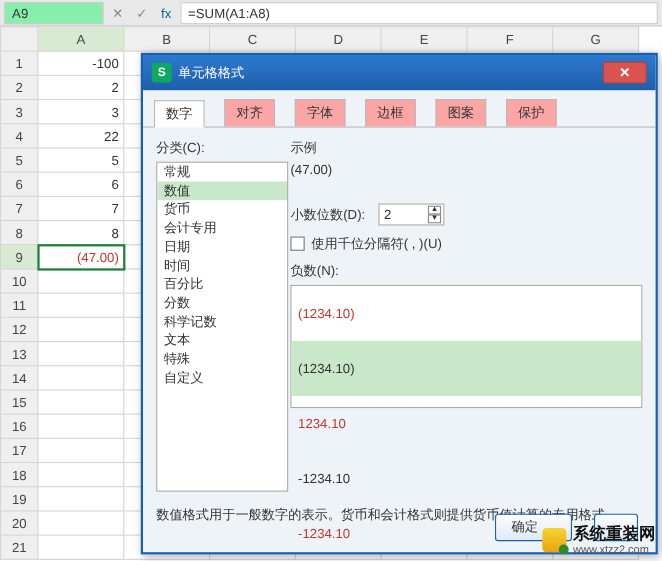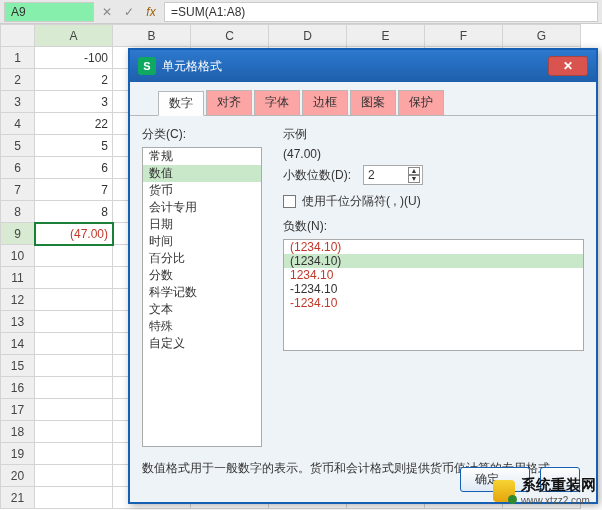--- a/index.html
+++ b/index.html
@@ -32,21 +32,21 @@
     align-items: center;
   }
   .fb-btn {
     width: 18px;
     height: 18px;
     display: flex;
     align-items: center;
     justify-content: center;
     color: #888;
   }
-  .fx-label { font-style: italic; color: #a16207; }
+  .fx-label { color: #0369a1; }
   .formula-input {
     flex: 1;
     height: 20px;
     background: #fff;
     border: 1px solid #ccc;
     padding: 2px 6px;
     display: flex;
     align-items: center;
   }
   .sheet {
@@ -115,74 +115,74 @@
     width: 18px; height:18px;
     background:#0fa860;
     border-radius:3px;
     color:#fff;
     display:flex;align-items:center;justify-content:center;
     font-weight:bold;
     font-size:11px;
   }
   .tabstrip {
     display:flex;
-    gap:2px;
-    padding: 8px 10px 0 28px;
+    gap:18px;
+    padding: 8px 10px 0 10px;
     border-bottom:1px solid #b8b8b8;
   }
   .tab {
     padding: 3px 10px;
     border:1px solid #b8b8b8;
     border-bottom:none;
     background:#fca5a5;
   }
   .tab.active {
     background:#fefefe;
     border-bottom:1px solid #fefefe;
     position:relative;
     top:1px;
   }
   .dlg-body {
     display:flex;
     padding:8px 12px;
-    gap:21px;
+    gap:2px;
   }
   .dlg-body .left { width:120px; }
   .dlg-body .right { flex:1; }
   .cat-list {
     border:1px solid #aaa;
     background:#fff;
     height:300px;
     overflow:auto;
     margin-top:4px;
   }
   .cat-item { padding:0 6px; }
   .cat-item.sel { background:#c9e7c9; }
   .label { margin: 2px 0 4px 0; }
-  .sample-box { margin-bottom:4px; }
+  .sample-box { margin-bottom:24px; }
   .decrow { display:flex; align-items:center; gap:12px; margin-bottom:8px;}
   .dec-input {
     width:60px; height:20px;
     border:1px solid #aaa;
     background:#fff;
     display:flex;align-items:center;justify-content:space-between;
     padding:0 2px 0 4px;
   }
   .spinner { display:flex;flex-direction:column; }
   .spinner div { width:12px;height:8px;border:1px solid #888;font-size:7px;line-height:6px;text-align:center;}
   .checkbox-row { display:flex;align-items:center;gap:6px;margin-bottom:8px;}
   .chk { width:13px;height:13px;border:1px solid #777;background:#fff;}
   .neg-list { border:1px solid #aaa;background:#fff;height:112px;margin-top:4px;}
-  .neg-item { padding:0 6px; }
+  .neg-item { padding:18px 6px; }
   .neg-item.sel { background:#c9e7c9; }
   .desc { padding: 4px 12px 12px 12px; color:#333; font-size:12px; line-height:1.5;}
   .btnrow {
     position:absolute;
     bottom:10px; right:16px;
-    display:flex; gap:10px;
+    display:flex; gap:20px;
   }
   .btn {
     min-width:70px;
     padding:3px 14px;
     border:1px solid #1560b3;
     border-radius:3px;
     background: linear-gradient(#fdfdfd,#dfeaf6);
   }
   .watermark {
     position:absolute;

